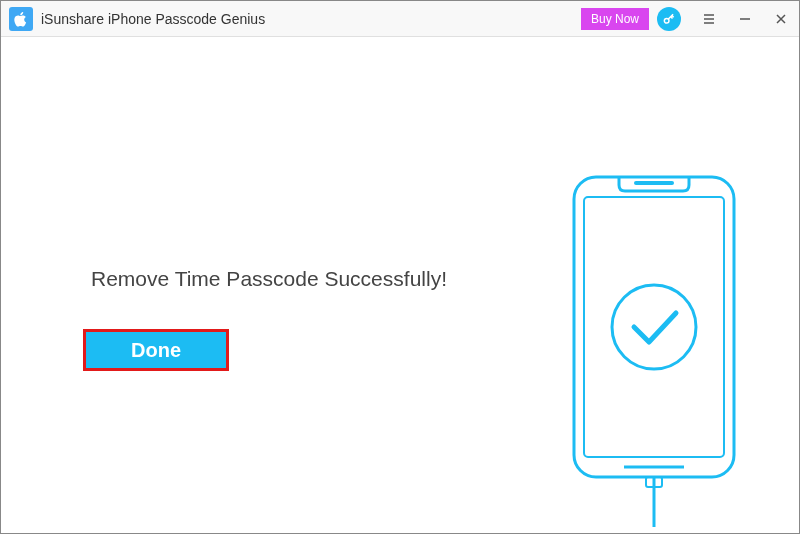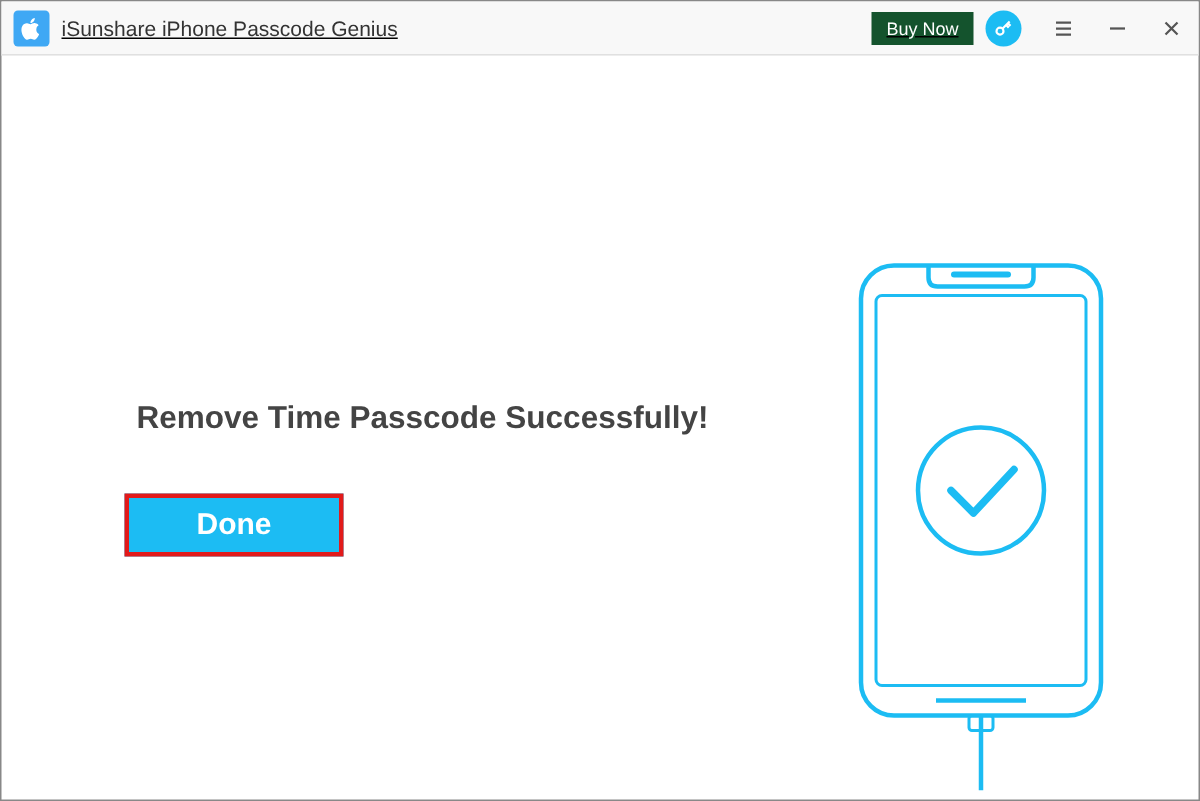--- a/index.html
+++ b/index.html
@@ -20,21 +20,20 @@
       position: relative;
       background: #ffffff;
     }
     .titlebar {
       height: 36px;
       background: #f8f8f8;
       border-bottom: 1px solid #e0e0e0;
       display: flex;
       align-items: center;
       padding-left: 8px;
-      text-decoration: underline;
     }
     .app-logo {
       width: 24px;
       height: 24px;
       background: #3fa8f4;
       border-radius: 3px;
       display: flex;
       align-items: center;
       justify-content: center;
       margin-right: 8px;
@@ -45,21 +44,21 @@
       font-size: 14px;
       color: #333;
       flex: 1;
     }
     .titlebar-right {
       display: flex;
       align-items: center;
       gap: 0;
     }
     .buy-now-btn {
-      background: #14532d;
+      background: #d946ef;
       color: #fff;
       font-size: 12px;
       padding: 4px 10px;
       border: none;
       cursor: pointer;
       height: 22px;
       margin-right: 8px;
     }
     .key-icon {
       width: 24px;
@@ -89,21 +88,21 @@
       position: relative;
       height: calc(534px - 36px);
       padding: 0;
     }
     .message {
       position: absolute;
       left: 90px;
       top: 230px;
       font-size: 21px;
       color: #444;
-      font-weight: 700;
+      font-weight: 400;
     }
     .done-btn {
       position: absolute;
       left: 82px;
       top: 292px;
       width: 146px;
       height: 42px;
       background: #1cbcf3;
       color: #fff;
       font-size: 20px;

